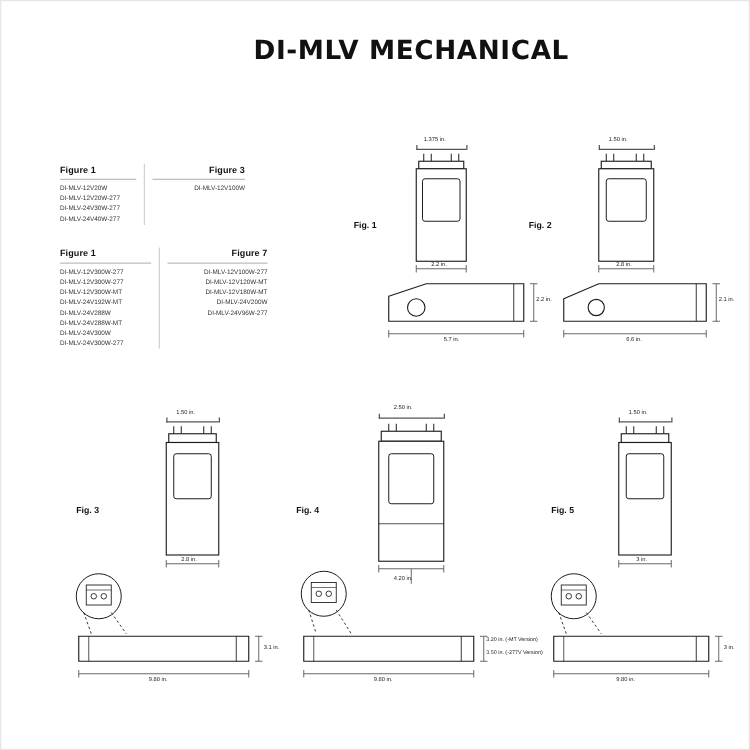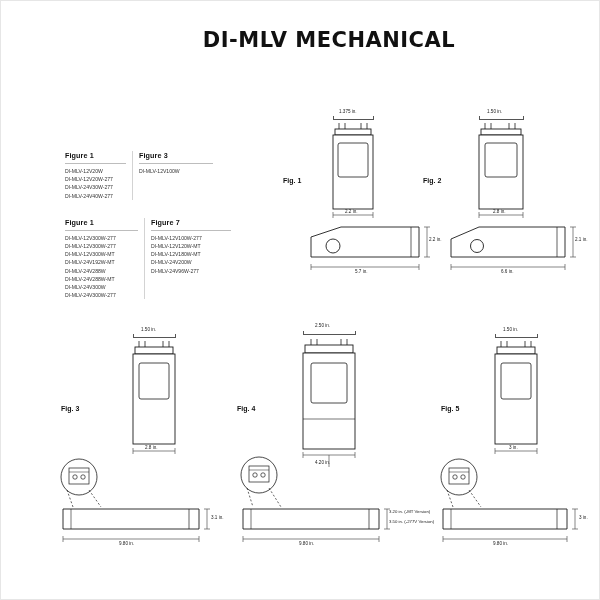--- a/index.html
+++ b/index.html
@@ -36,36 +36,36 @@
     font-weight: bold;
     font-size: 21px;
     letter-spacing: 0.5px;
     line-height: 27px;
     color: #111111;
   }
 
   
   .tables {
     position: absolute;
-    left: 64px;
+    left: 47px;
     top: 130px;
     width: 240px;
-    margin-top: 20px;
   }
   .tbl-row {
     display: flex;
   }
   .tbl-col {
     box-sizing: border-box;
     border-right: 1px solid #d3d3d3;
     padding-right: 6px;
     margin-right: 6px;
   }
   .tbl-col:last-child {
     border-right: none;
+    text-align: right;
   }
   .col-w1 { width: 68px; }
   .col-w2 { width: 74px; }
   .col-w3 { width: 80px; }
   .col-w4 { width: 80px; }
   .col-w5 { width: 86px; }
 
   .tbl-head {
     font-size: 7.2px;
     font-weight: bold;

